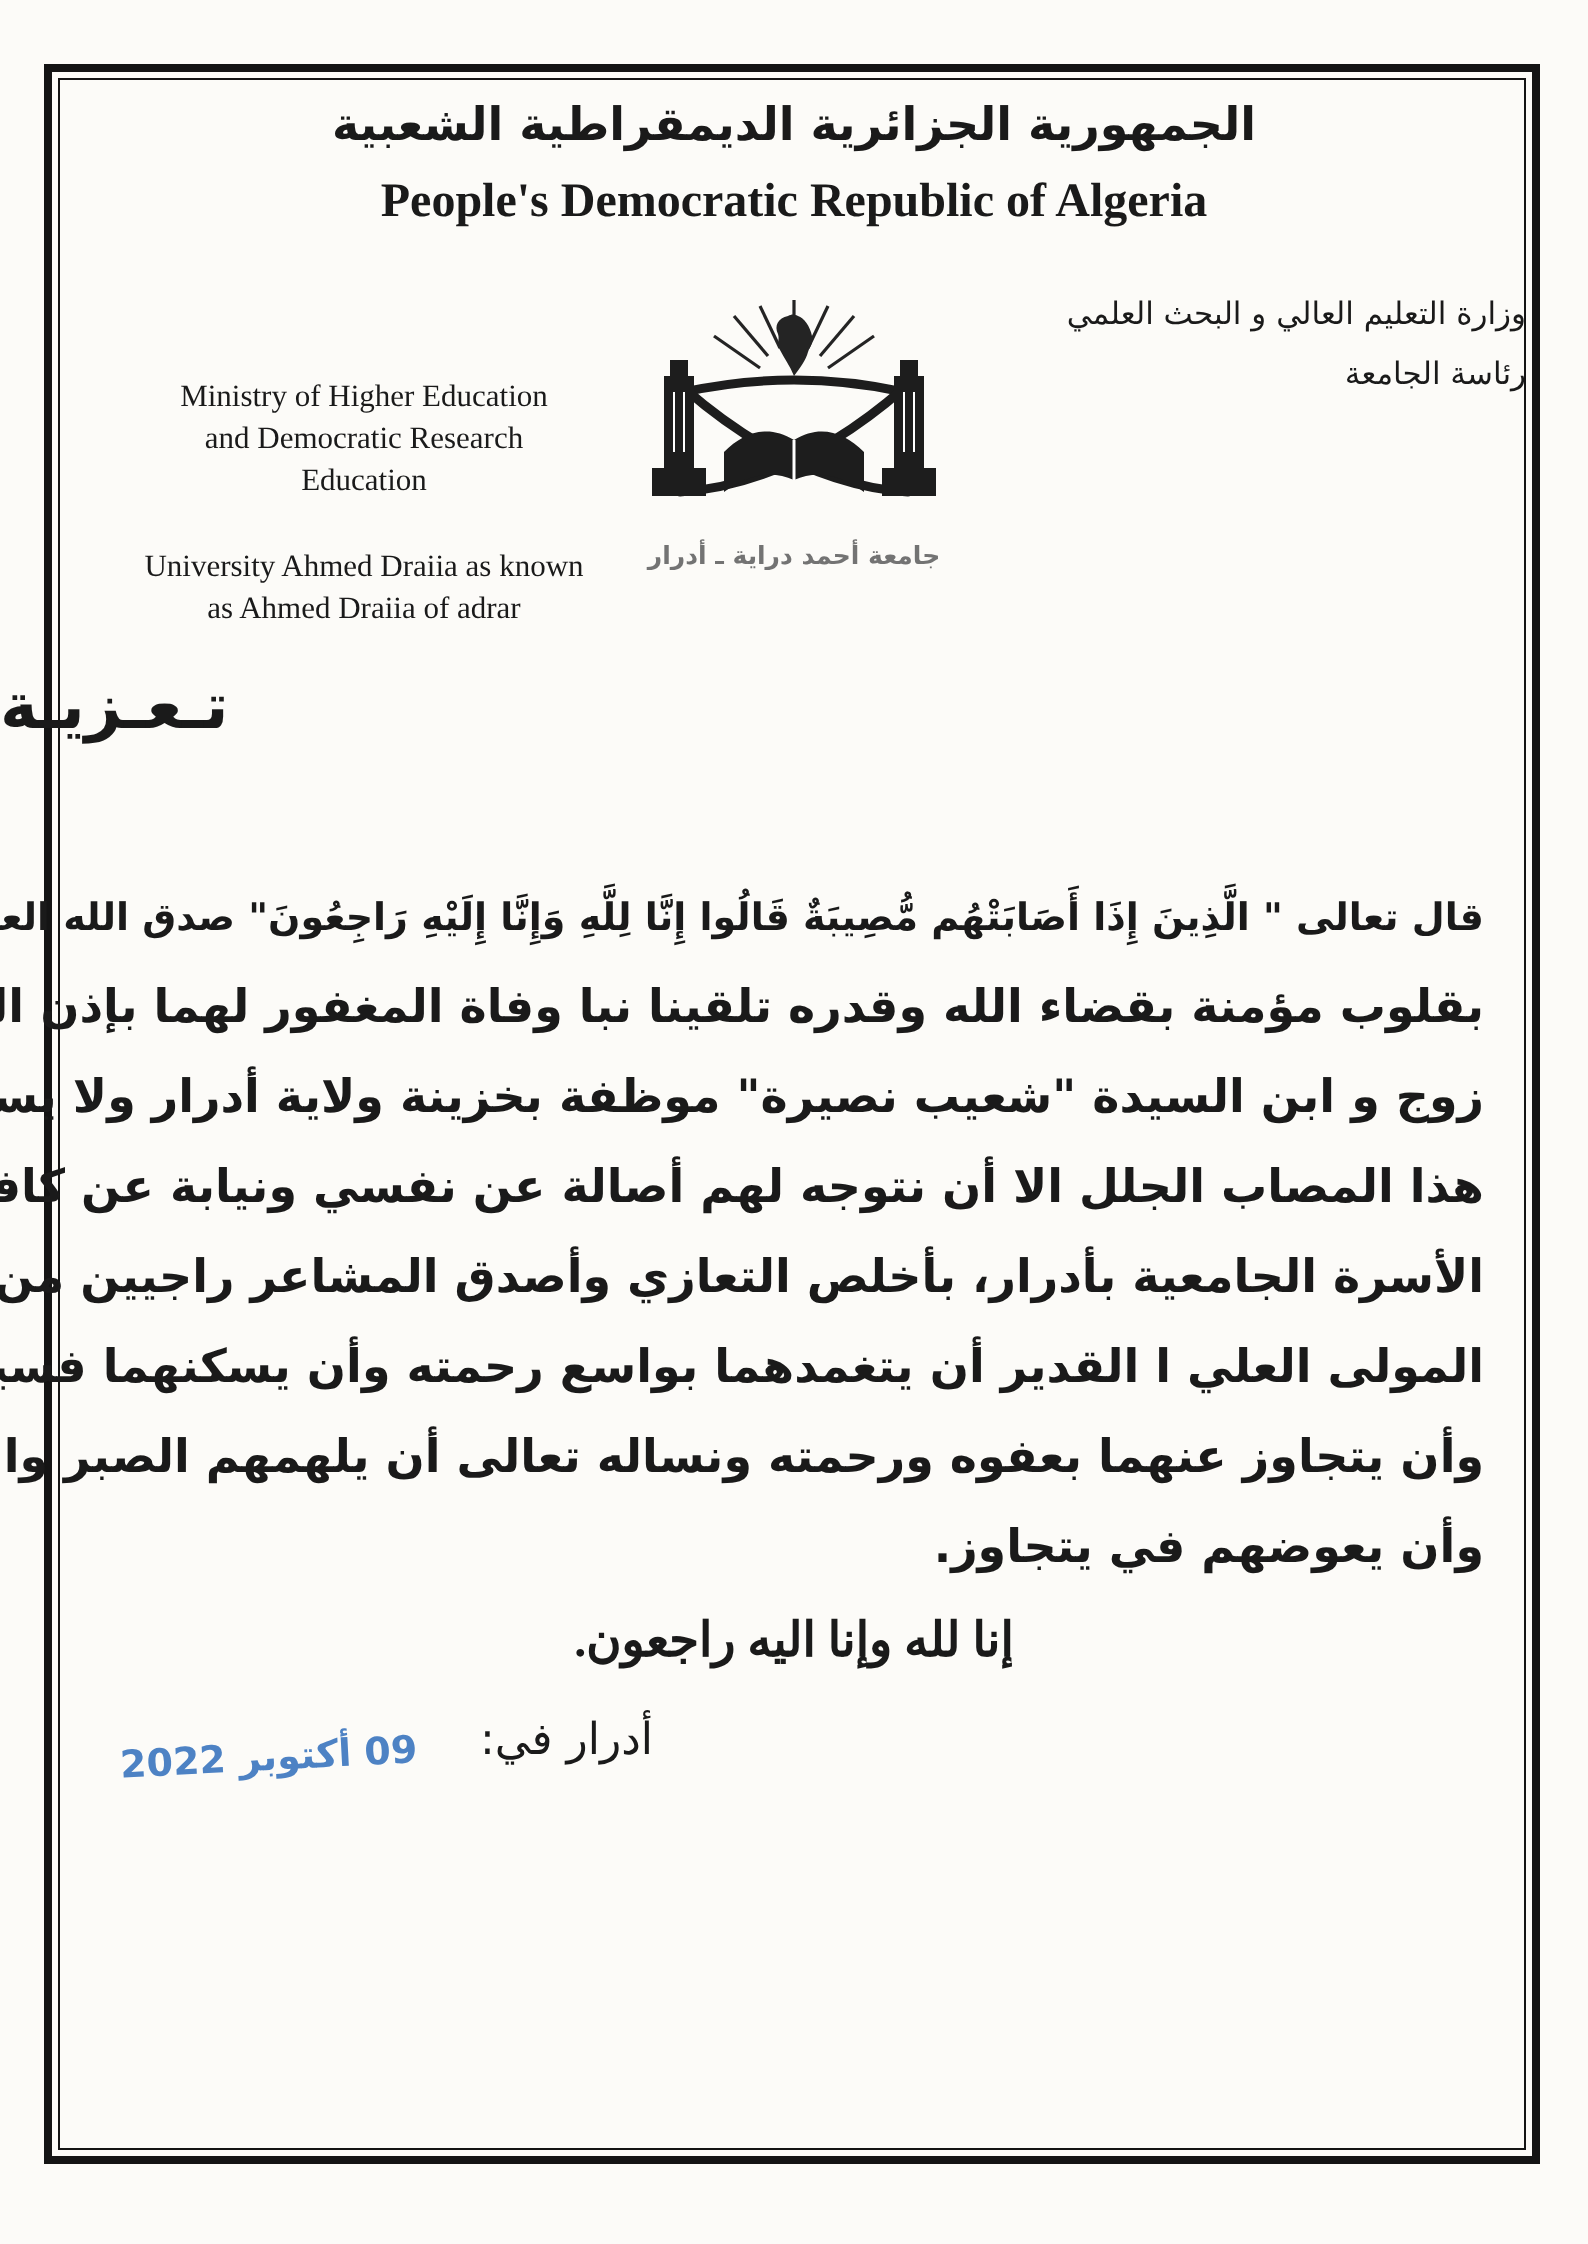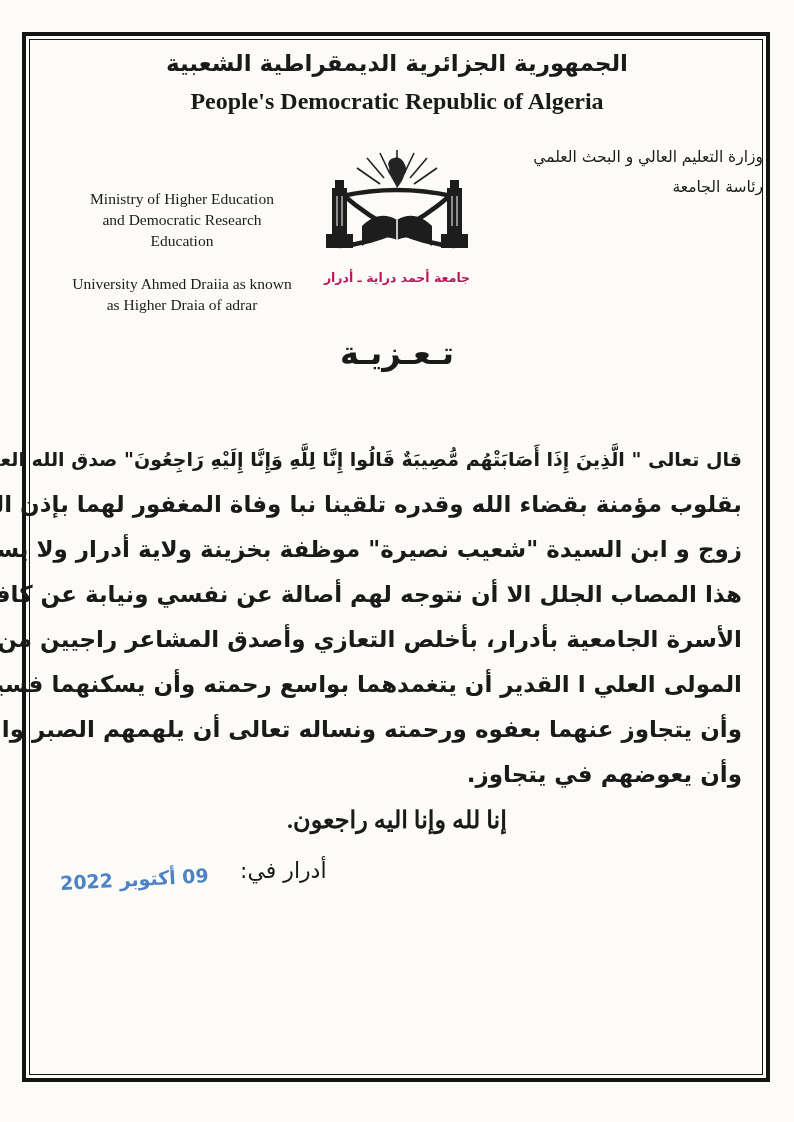--- a/index.html
+++ b/index.html
@@ -42,25 +42,25 @@
     position:absolute;top:142px;left:478px;width:285px;
     text-align:right;direction:rtl;
     font-size:15.5px;line-height:30px;
   }
   .logo-wrap{
     position:absolute;top:146px;left:308px;width:178px;
     text-align:center;
   }
   .logo-caption{
     margin-top:2px;
-    font-size:12.5px;color:#be185d;direction:rtl;font-weight:bold;
+    font-size:12.5px;color:#737373;direction:rtl;font-weight:bold;
   }
   .doc-title{
     position:absolute;top:334px;left:0;width:100%;
-    text-align:center;direction:rtl;
+    text-align:left;direction:rtl;
     font-size:32px;font-weight:bold;letter-spacing:2px;
   }
   .body-text{
     position:absolute;top:436px;left:52px;width:690px;
     direction:rtl;
   }
   .verse{
     font-size:19px;font-weight:bold;line-height:46px;height:46px;
     text-align:justify;text-align-last:justify;white-space:nowrap;
   }
@@ -102,21 +102,21 @@
 
   <div class="hdr-ar">الجمهورية الجزائرية الديمقراطية الشعبية</div>
   <div class="hdr-en">People's Democratic Republic of Algeria</div>
 
   <div class="ministry-en">
     <div>Ministry of Higher Education</div>
     <div>and Democratic Research</div>
     <div>Education</div>
     <div class="gap"></div>
     <div>University Ahmed Draiia as known</div>
-    <div>as Higher Draia of adrar</div>
+    <div>as Ahmed Draiia of adrar</div>
   </div>
 
   <div class="logo-wrap">
     <svg width="170" height="118" viewBox="0 0 170 118">
       <g stroke="#242424" stroke-width="1.6">
         <line x1="85" y1="28" x2="85" y2="4"></line>
         <line x1="78" y1="28" x2="68" y2="7"></line>
         <line x1="92" y1="28" x2="102" y2="7"></line>
         <line x1="72" y1="32" x2="55" y2="12"></line>
         <line x1="98" y1="32" x2="115" y2="12"></line>

